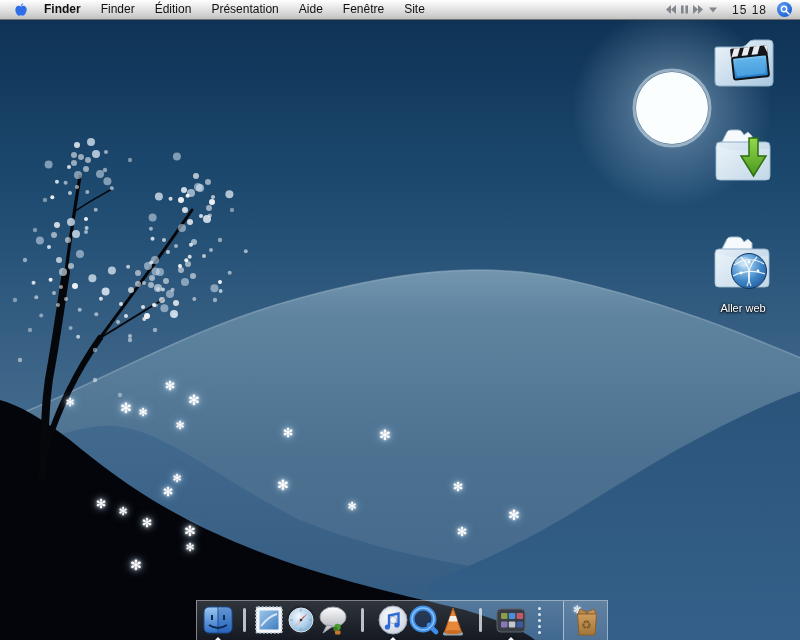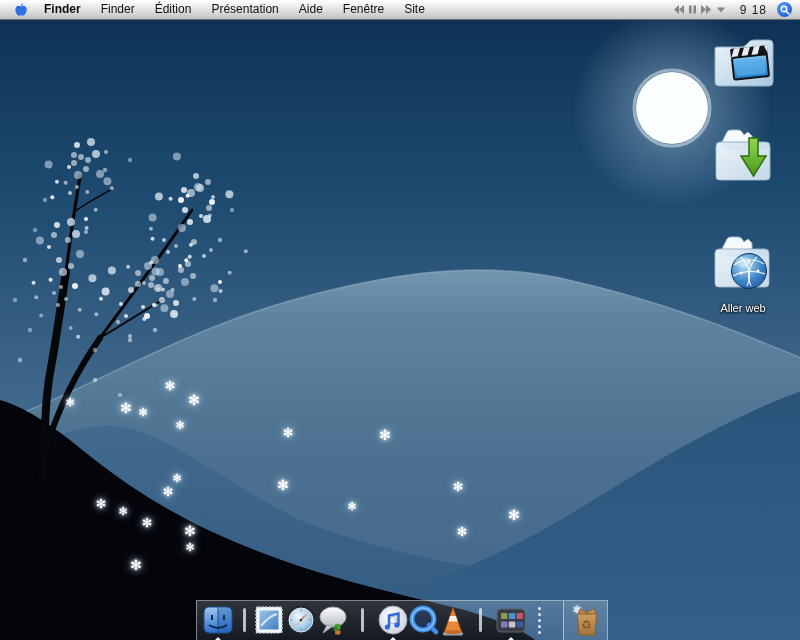--- a/index.html
+++ b/index.html
@@ -370,21 +370,21 @@
   <div class="right">
     <span style="display:flex;align-items:center;">
       <svg width="60" height="11" viewBox="0 0 60 11" fill="#82868d">
         <path d="M9,1 L4,5.5 L9,10 Z M14,1 L9,5.5 L14,10 Z"></path>
         <rect x="19" y="1.5" width="2.6" height="8"></rect>
           <rect x="23.4" y="1.5" width="2.6" height="8"></rect>
         <path d="M31,1 L36,5.5 L31,10 Z M36,1 L41,5.5 L36,10 Z"></path>
         <path d="M47,3.5 L55,3.5 L51,8.5 Z"></path>
       </svg>
     </span>
-    <span id="clock">9 18</span>
+    <span id="clock">15 18</span>
     <span id="spotlight">
       <svg width="10" height="10" viewBox="0 0 10 10">
         <circle cx="4" cy="4" r="2.7" fill="none" stroke="#fff" stroke-width="1.4"></circle>
         <line x1="6.2" y1="6.2" x2="9" y2="9" stroke="#fff" stroke-width="1.6" stroke-linecap="round"></line>
       </svg>
     </span>
   </div>
 </div>
 
 <div id="dock">

